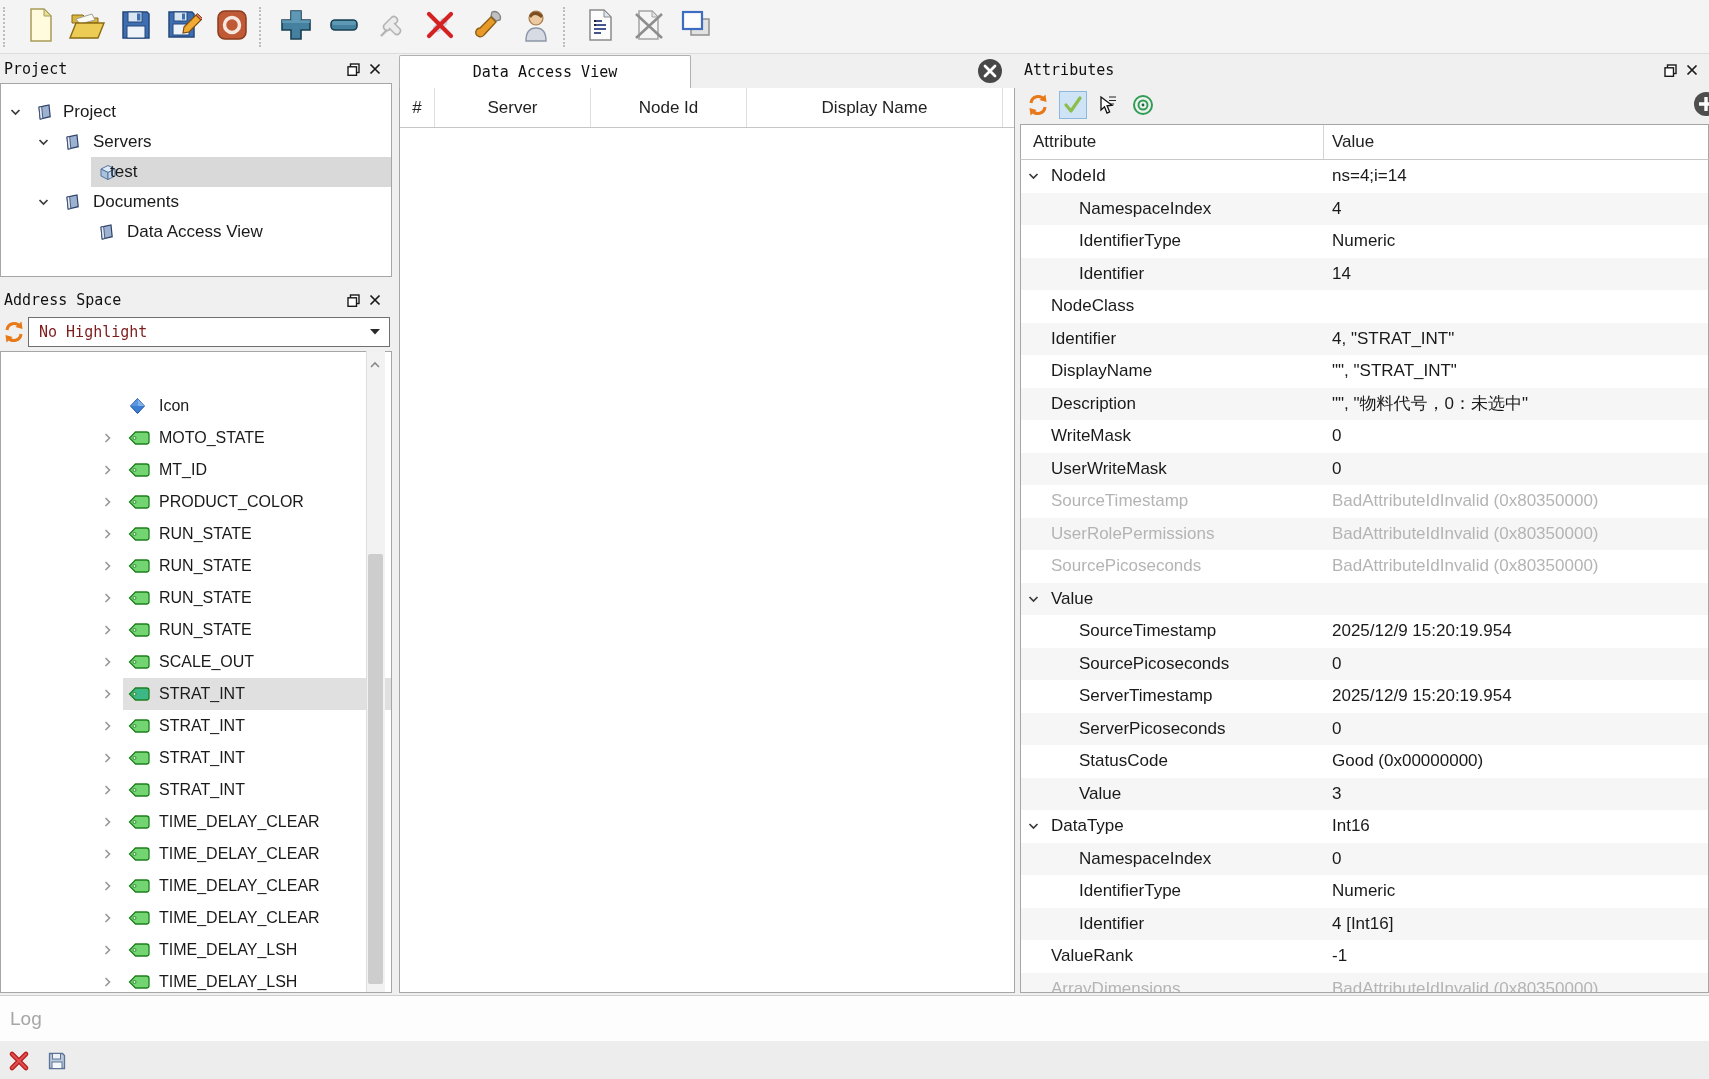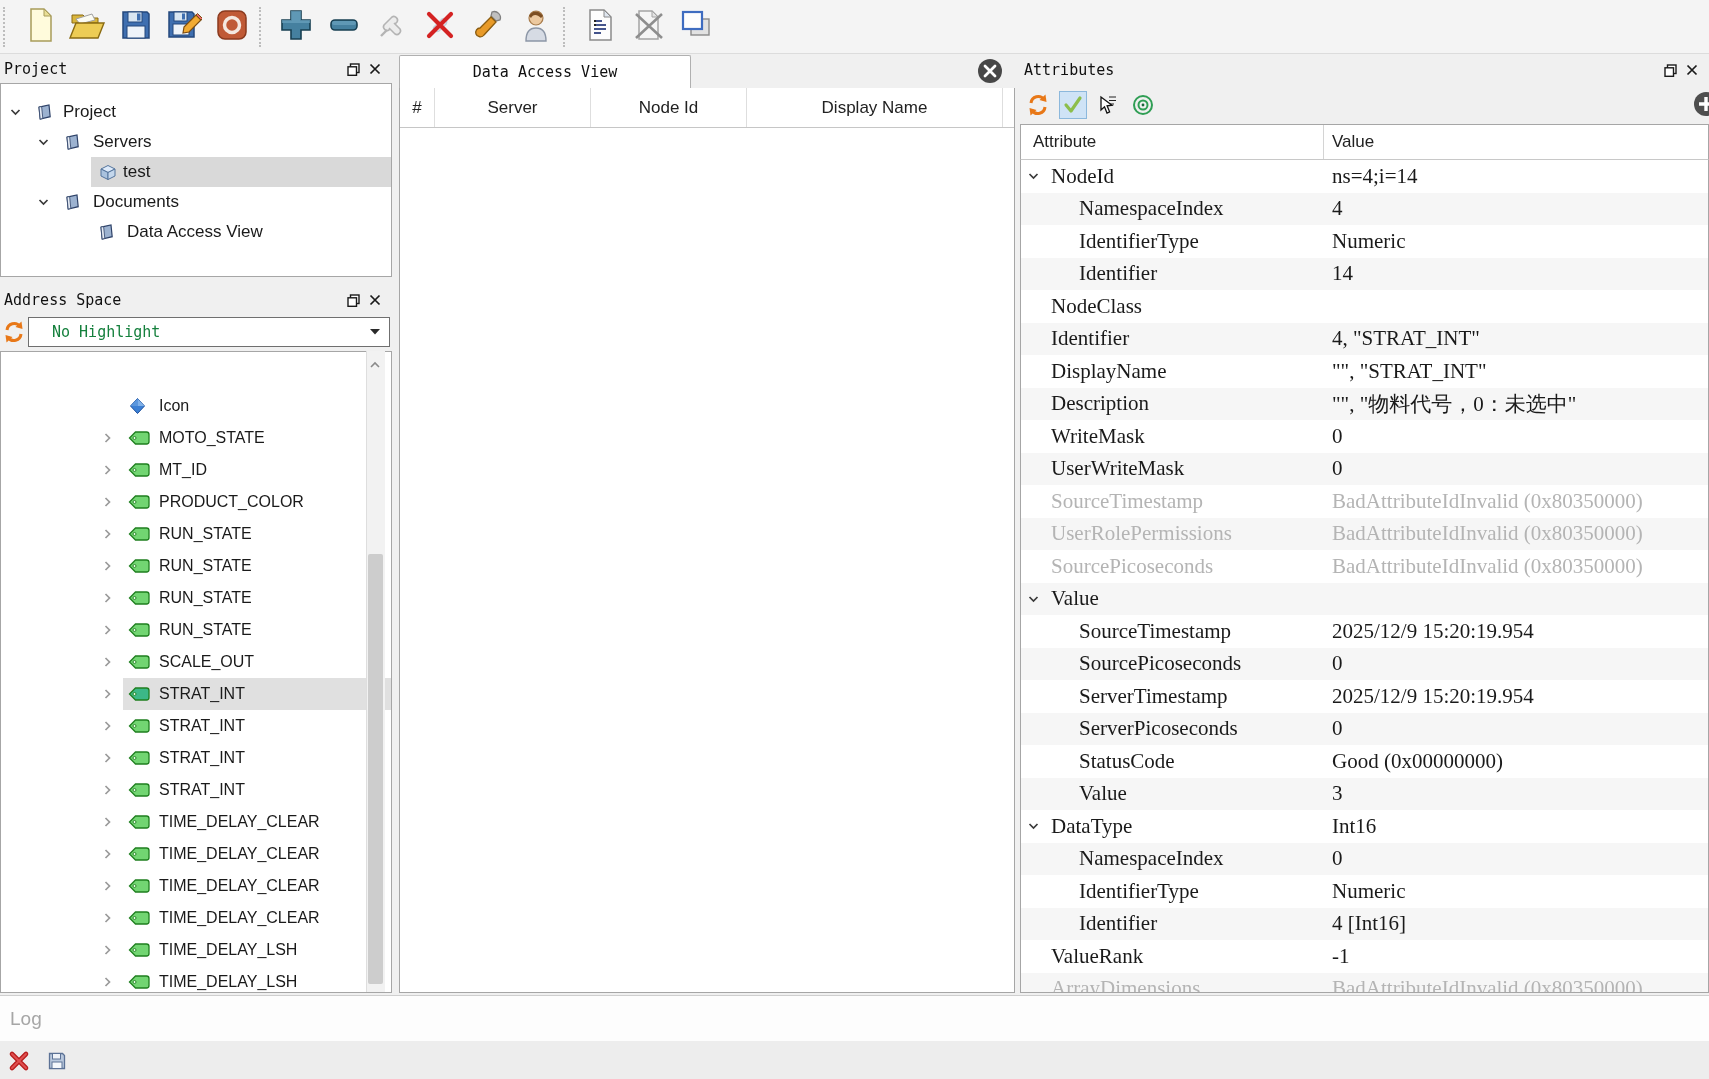--- a/index.html
+++ b/index.html
@@ -24,22 +24,22 @@
   .trow{height:30px;position:relative;font-size:17px;color:#1a1a1a;}
   .trow>span{position:absolute;top:50%;transform:translateY(-50%);display:flex;align-items:center;}
   .trow .lbl{white-space:nowrap;}
   .trow.sel{background:linear-gradient(90deg,transparent 90px,#d9d9d9 90px);}
 
   .addr{position:absolute;left:0;top:287px;width:392px;height:706px;}
   .addr .dock-title{height:26px;}
   .addr-tools{position:absolute;top:26px;left:0;right:0;height:38px;display:flex;align-items:center;background:#f0f0f0;}
   .refresh-box{width:28px;display:flex;align-items:center;justify-content:center;}
   .filter{flex:1;height:28px;margin-right:2px;border:1px solid #6f6f6f;background:#fff;
-          display:flex;align-items:center;font-family:"DejaVu Sans Mono",monospace;font-size:15px;color:#15803d;
-          padding-left:23px;}
+          display:flex;align-items:center;font-family:"DejaVu Sans Mono",monospace;font-size:15px;color:#7f1d1d;
+          padding-left:10px;}
   .filter .caret{margin-left:auto;margin-right:8px;display:flex;}
   .addr-body{position:absolute;top:64px;left:0;right:0;bottom:0;background:#fff;border:1px solid #a6a6a6;
              overflow:hidden;padding-top:38px;box-sizing:border-box;}
   .asrow{height:32px;position:relative;font-size:16px;color:#1a1a1a;}
   .asrow>span{position:absolute;top:50%;transform:translateY(-50%);display:flex;align-items:center;}
   .asrow .lbl{white-space:nowrap;}
   .asrow.sel{background:linear-gradient(90deg,transparent 122px,#e0e0e0 122px);}
   .addr-scroll{position:absolute;top:64px;right:7px;width:18px;bottom:1px;background:#f2f2f2;
                border-left:1px solid #dedede;}
   .scroll-up{position:absolute;top:4px;left:2px;}
@@ -65,21 +65,21 @@
               display:flex;align-items:center;gap:7px;padding-left:4px;}
   .at-btn{width:28px;height:28px;display:flex;align-items:center;justify-content:center;}
   .at-btn.checked{background:#cfe3f6;border:1px solid #8cb8dc;box-sizing:border-box;}
   .attr-plus{position:absolute;top:36px;right:-10px;}
   .attr-head{position:absolute;top:69px;left:0;right:0;height:36px;background:#fff;border:1px solid #a6a6a6;
              border-bottom:1px solid #c8c8c8;display:flex;align-items:center;font-size:17px;color:#222;box-sizing:border-box;}
   .attr-head .hc1{width:303px;padding-left:12px;box-sizing:border-box;border-right:1px solid #d4d4d4;height:100%;display:flex;align-items:center;}
   .attr-head .hc2{flex:1;padding-left:8px;}
   .attr-rows{position:absolute;top:105px;left:0;right:0;bottom:0;background:#fff;border:1px solid #a6a6a6;
              border-top:none;overflow:hidden;}
-  .arow{height:32.5px;display:flex;align-items:center;font-size:21px;color:#1a1a1a;font-family:Liberation Serif, serif;}
+  .arow{height:32.5px;display:flex;align-items:center;font-size:17px;color:#1a1a1a;}
   .arow.alt{background:#f6f6f6;}
   .a-label{width:303px;position:relative;padding-left:30px;box-sizing:border-box;white-space:nowrap;}
   .arow.ind1 .a-label{padding-left:58px;}
   .a-chev{position:absolute;left:6px;top:50%;transform:translateY(-50%);display:flex;}
   .a-value{flex:1;padding-left:8px;white-space:nowrap;}
   .arow.muted{color:#b4b4b4;}
 
   
   .log{position:absolute;left:0;top:995px;right:0;bottom:0;}
   .log-title{height:45px;background:#fdfdfd;border-top:1px solid #cfcfcf;display:flex;align-items:center;
@@ -247,21 +247,21 @@
           <span class="lbl" style="left:92px">Servers</span>
         </div>
         <div class="trow sel">
           <span style="left:96px">
             <svg width="22" height="20" viewBox="0 0 22 20">
               <polygon points="4,7 11,3.5 18,7 11,10.5" fill="#ddeafa" stroke="#54749c"></polygon>
               <polygon points="4,7 11,10.5 11,17.5 4,14" fill="#a9c2de" stroke="#54749c"></polygon>
               <polygon points="18,7 11,10.5 11,17.5 18,14" fill="#c4d7ec" stroke="#54749c"></polygon>
             </svg>
           </span>
-          <span class="lbl" style="left:122px">test</span>
+          <span class="lbl" style="left:109px">test</span>
         </div>
         <div class="trow">
           <span style="left:36px">
             <svg width="13" height="13" viewBox="0 0 13 13">
               <path d="M2.5 4.5L6.5 8.5 10.5 4.5" fill="none" stroke="#3a3a3a" stroke-width="1.7"></path>
             </svg>
           </span>
           <span style="left:62px">
             <svg width="19" height="19" viewBox="0 0 19 19">
               <path d="M4 4.6L14 2.4l1.2 11.8L5.2 16.6z" fill="#9cb2d0" stroke="#2e4268" stroke-width="1.2"></path>

